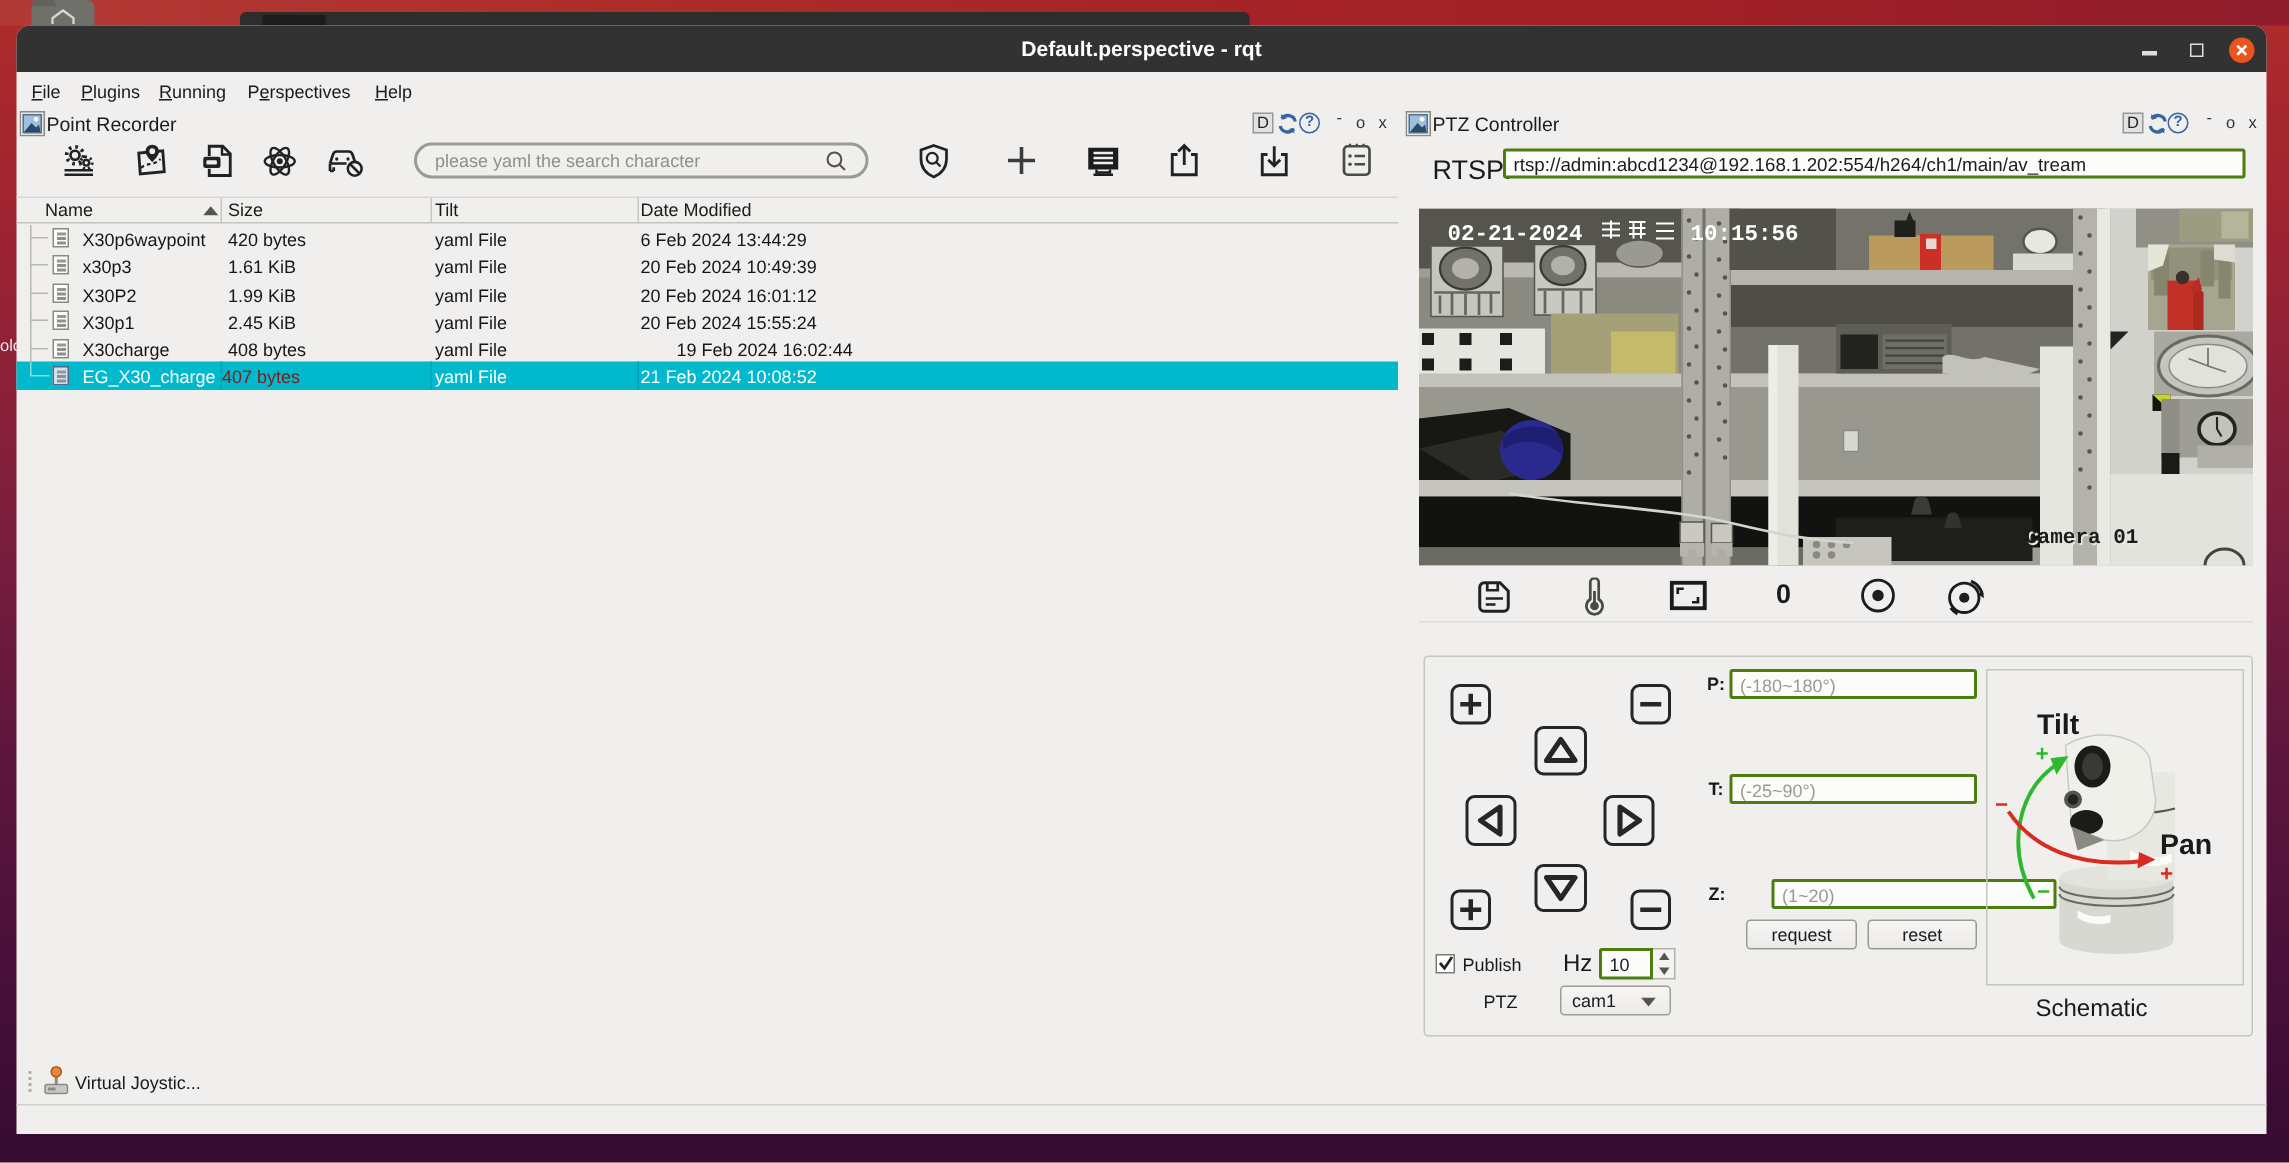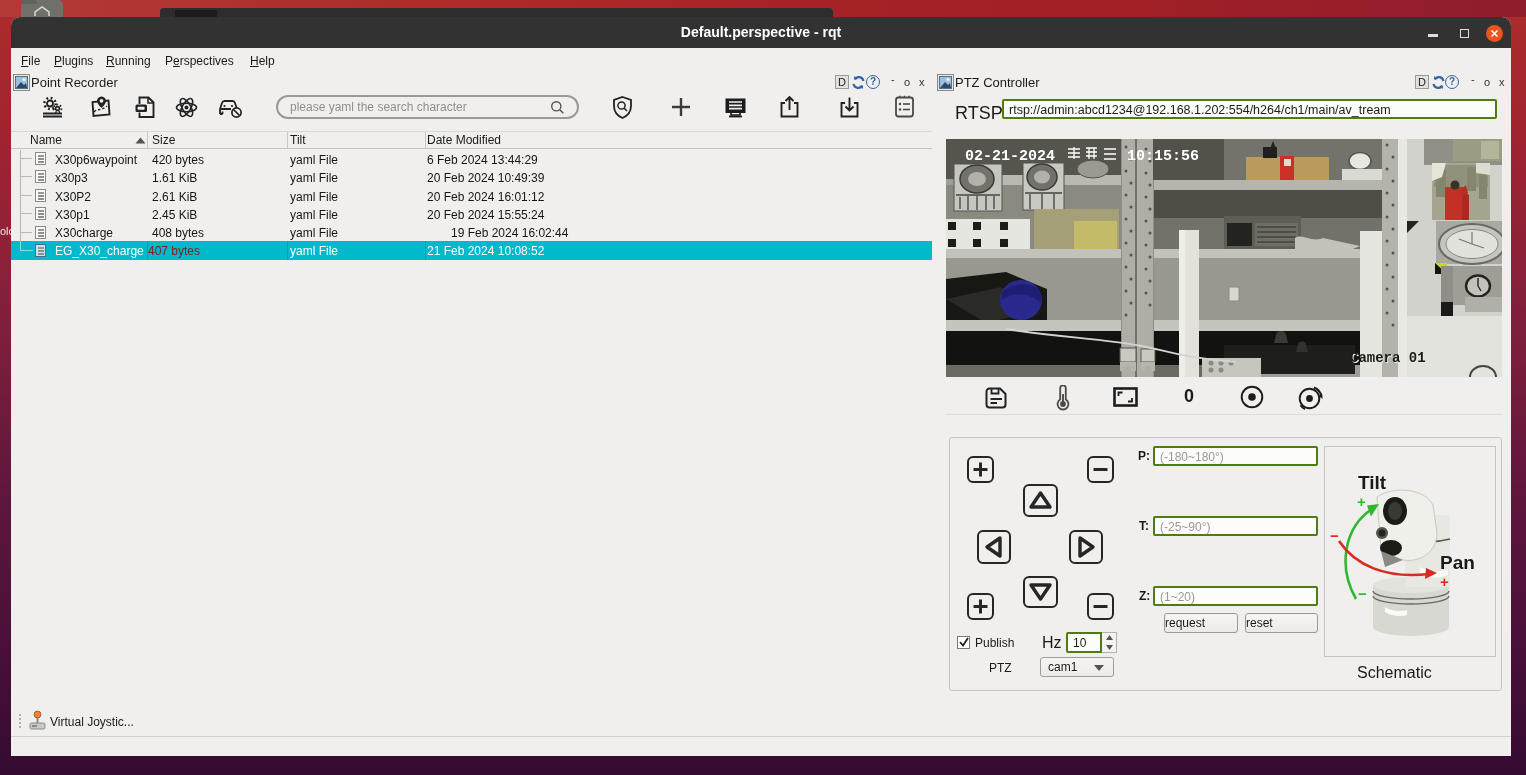--- a/index.html
+++ b/index.html
@@ -13,21 +13,21 @@
 .dockbtn{position:absolute;top:76px;font-size:11px;color:#333}
 .srch{position:absolute;left:276px;top:95px;width:303px;height:24px;border:2px solid #9a9a95;border-radius:12px;background:#f0efee;color:#8f8f8a;font-size:12px;line-height:20px;padding-left:12px}
 .hdr{position:absolute;top:131px;height:31px;font-size:12px;color:#1a1a1a;line-height:18px}
 .cell{position:absolute;height:18px;font-size:12px;color:#161616;line-height:18px;white-space:nowrap}
 .ficon{position:absolute;width:11px;height:13px;background:#fbfbfa;border:1px solid #8a8a85}
 .ficon:before{content:"";position:absolute;left:2px;top:2px;width:6px;height:1.5px;background:#98988f;box-shadow:0 3px 0 #90908a,0 6px 0 #90908a}
 .field{position:absolute;border:2px solid #4d7c0f;border-radius:2px;background:#fcfcfb;font-size:12px;color:#1c1c1c;padding-left:5px}
 .ph{color:#9a9a95}
 .dbtn{position:absolute;border:2.5px solid #262626;border-radius:6px;background:#f0efee}
 .lbl{position:absolute;font-size:12px;color:#1a1a1a;white-space:nowrap}
-.pbtn{position:absolute;border:1px solid #9a9a95;border-radius:3px;background:linear-gradient(#f7f6f5,#ebeae8);font-size:12px;color:#1a1a1a;text-align:left}
+.pbtn{position:absolute;border:1px solid #9a9a95;border-radius:3px;background:linear-gradient(#f7f6f5,#ebeae8);font-size:12px;color:#1a1a1a;text-align:center}
 svg{display:block}
 </style></head>
 <body>
 
 <div class="abs" style="left:0;top:0;width:1526px;height:17px;background:linear-gradient(90deg,#b23a36 0%,#ad2b28 30%,#a52327 55%,#a02026 75%,#961e2a 90%,#8f1d2c 100%)"></div>
 <div class="abs" style="left:21px;top:0;width:42px;height:17px;background:#70706a;border-radius:5px 5px 0 0"></div>
 <div class="abs" style="left:21px;top:0;width:16px;height:4px;background:#62625c;border-radius:3px 3px 0 0"></div>
 <svg class="abs" style="left:33px;top:6px" width="18" height="11" viewBox="0 0 18 11">
     <path d="M2 10 L2 6 L9 1 L16 6 L16 10" fill="none" stroke="#d8d8d4" stroke-width="1.5"></path>
   </svg>
@@ -180,21 +180,21 @@
 <div class="cell" style="left:152px;top:151px">420 bytes</div>
 <div class="cell" style="left:290px;top:151px">yaml File</div>
 <div class="cell" style="left:427px;top:151px">6 Feb 2024 13:44:29</div>
 <div class="ficon" style="left:35px;top:170px"></div>
 <div class="cell" style="left:55px;top:169px">x30p3</div>
 <div class="cell" style="left:152px;top:169px">1.61 KiB</div>
 <div class="cell" style="left:290px;top:169px">yaml File</div>
 <div class="cell" style="left:427px;top:169px">20 Feb 2024 10:49:39</div>
 <div class="ficon" style="left:35px;top:189px"></div>
 <div class="cell" style="left:55px;top:188px">X30P2</div>
-<div class="cell" style="left:152px;top:188px">2.61 KiB</div>
+<div class="cell" style="left:152px;top:188px">1.99 KiB</div>
 <div class="cell" style="left:290px;top:188px">yaml File</div>
 <div class="cell" style="left:427px;top:188px">20 Feb 2024 16:01:12</div>
 <div class="ficon" style="left:35px;top:207px"></div>
 <div class="cell" style="left:55px;top:206px">X30p1</div>
 <div class="cell" style="left:152px;top:206px">2.45 KiB</div>
 <div class="cell" style="left:290px;top:206px">yaml File</div>
 <div class="cell" style="left:427px;top:206px">20 Feb 2024 15:55:24</div>
 <div class="ficon" style="left:35px;top:226px"></div>
 <div class="cell" style="left:55px;top:224px">X30charge</div>
 <div class="cell" style="left:152px;top:224px">408 bytes</div>
@@ -480,21 +480,21 @@
 <div class="lbl" style="left:1048px;top:660px">cam1</div>
 <svg class="abs" style="left:1094px;top:665px" width="10" height="6" viewBox="0 0 10 6">
     <path d="M0 0 L10 0 L5 6 Z" fill="#55544f"></path>
   </svg>
 
 <div class="lbl" style="left:1138px;top:449px;font-weight:bold">P:</div>
 <div class="field ph" style="left:1153px;top:446px;width:165px;height:20px;line-height:18px">(-180~180°)</div>
 <div class="lbl" style="left:1139px;top:519px;font-weight:bold">T:</div>
 <div class="field ph" style="left:1153px;top:516px;width:165px;height:20px;line-height:18px">(-25~90°)</div>
 <div class="lbl" style="left:1139px;top:589px;font-weight:bold">Z:</div>
-<div class="field ph" style="left:1153px;top:586px;width:165px;height:20px;line-height:18px">(1~20)</div>
+<div class="field ph" style="left:1181px;top:586px;width:190px;height:20px;line-height:18px">(1~20)</div>
 <div class="pbtn" style="left:1164px;top:613px;width:74px;height:20px;line-height:18px">request</div>
 <div class="pbtn" style="left:1245px;top:613px;width:73px;height:20px;line-height:18px">reset</div>
 
 <div class="abs" style="left:1324px;top:446px;width:172px;height:211px;border:1px solid #c6c6c1"></div>
 <svg class="abs" style="left:1325px;top:447px" width="170" height="209" viewBox="0 0 170 209">
 <g>
 <path d="M48 138 h76 v42 a38 9 0 0 1 -76 0 Z" fill="#d8d8d2"></path>
 <ellipse cx="86" cy="138" rx="38" ry="8" fill="#e3e3dd"></ellipse>
 <path d="M48 144 a38 8 0 0 0 76 0 M48 149 a38 8 0 0 0 76 0" fill="none" stroke="#6a6a64" stroke-width="1.4"></path>
 <path d="M80 68 h45 v72 h-45 Z" fill="#e8e8e3"></path>

